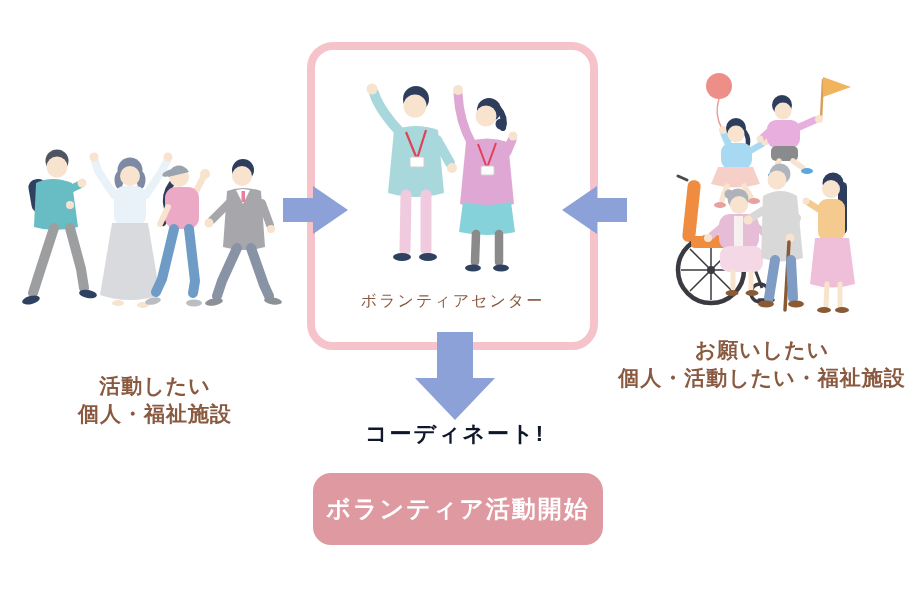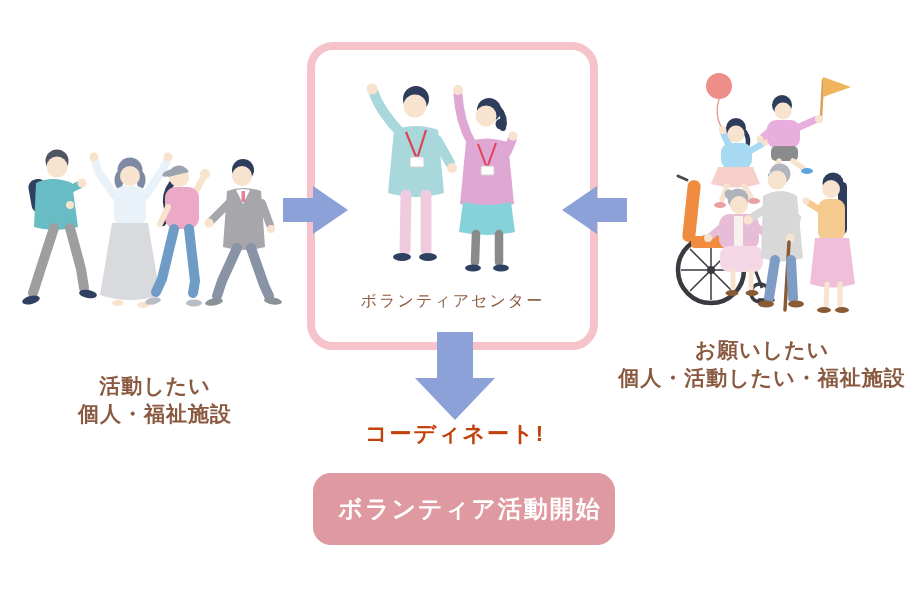--- a/index.html
+++ b/index.html
@@ -16,26 +16,26 @@
     left:307px;top:42px;width:291px;height:308px;box-sizing:border-box;
     background:#ffffff;border:8px solid #f6c3ca;border-radius:26px;z-index:1;
   }
   .center-box-label{
     left:307px;top:291px;width:291px;text-align:center;z-index:2;
     color:#8a5a40;font-weight:normal;font-size:16px;letter-spacing:2px;
   }
   .arrow{z-index:3;}
   .coordinate-label{
     left:310px;top:419px;width:290px;text-align:center;
-    color:#c2410c;font-weight:bold;font-size:22px;letter-spacing:2px;
+    color:#0f172a;font-weight:bold;font-size:22px;letter-spacing:2px;
   }
   .result-button{
     left:313px;top:473px;width:290px;height:72px;background:#df99a1;border-radius:18px;
     display:flex;align-items:center;justify-content:center;
-    color:#ffffff;font-weight:bold;font-size:24px;letter-spacing:2px;z-index:2;padding-left:12px;
+    color:#ffffff;font-weight:bold;font-size:24px;letter-spacing:2px;z-index:2;
   }
   .left-label{left:25px;top:336px;width:260px;margin-top:36px;}
   .right-label{left:613px;top:336px;width:298px;}
 </style>
 </head>
 <body>
 
 <div class="stage">
 
   <svg class="abs" style="left:22px;top:133px;" width="262" height="182" viewBox="0 0 262 182">

